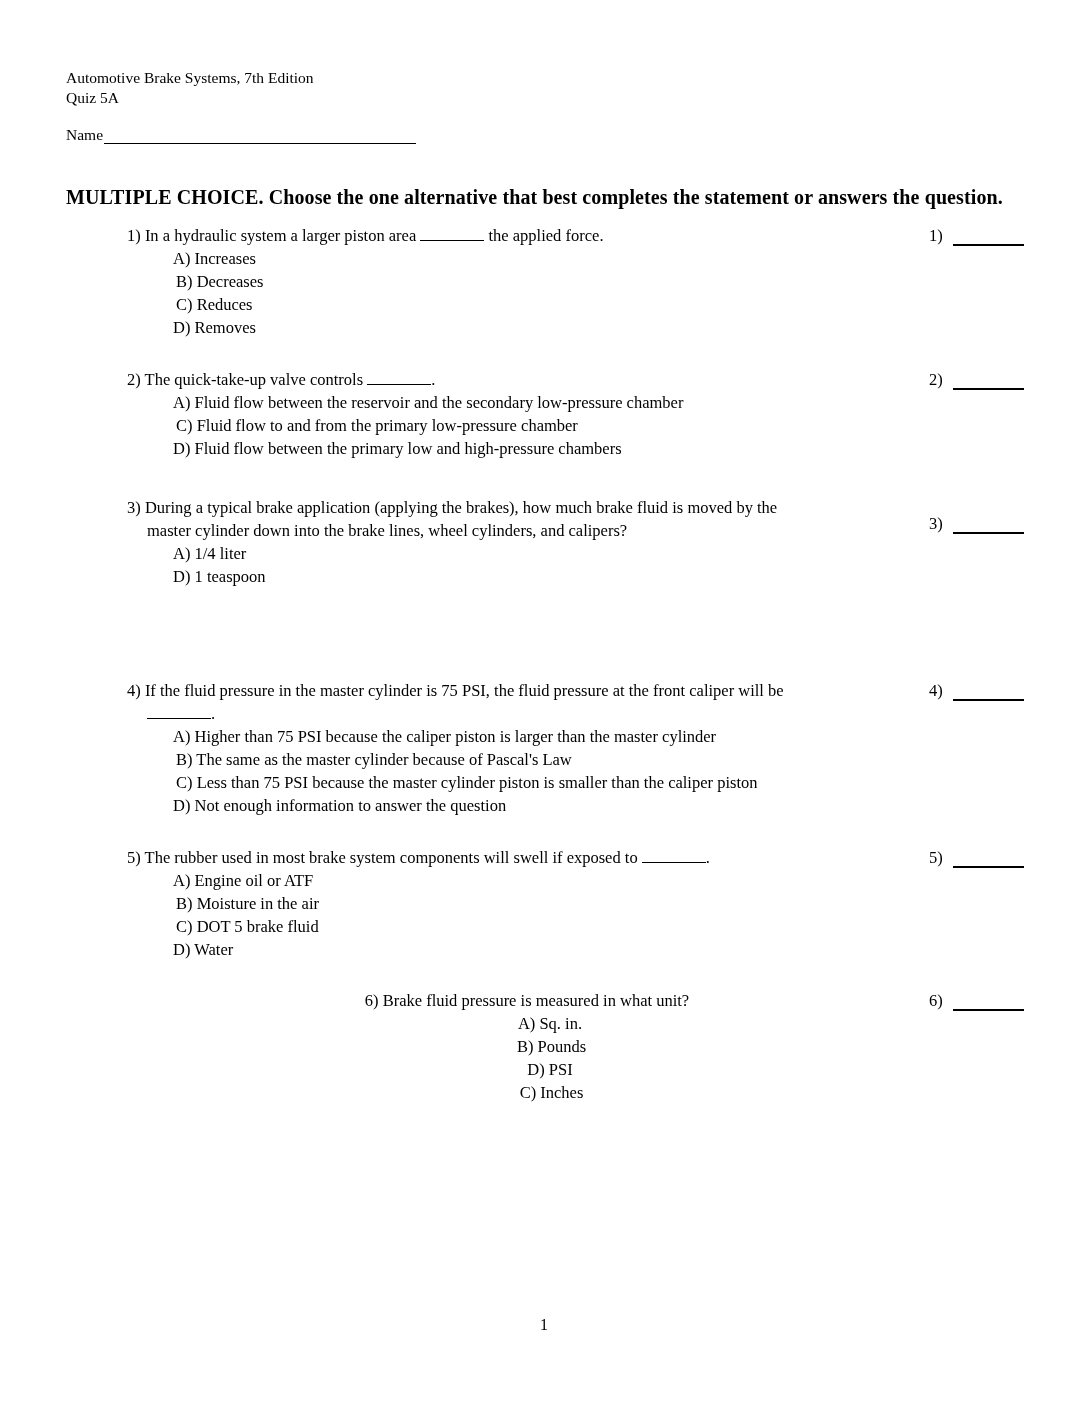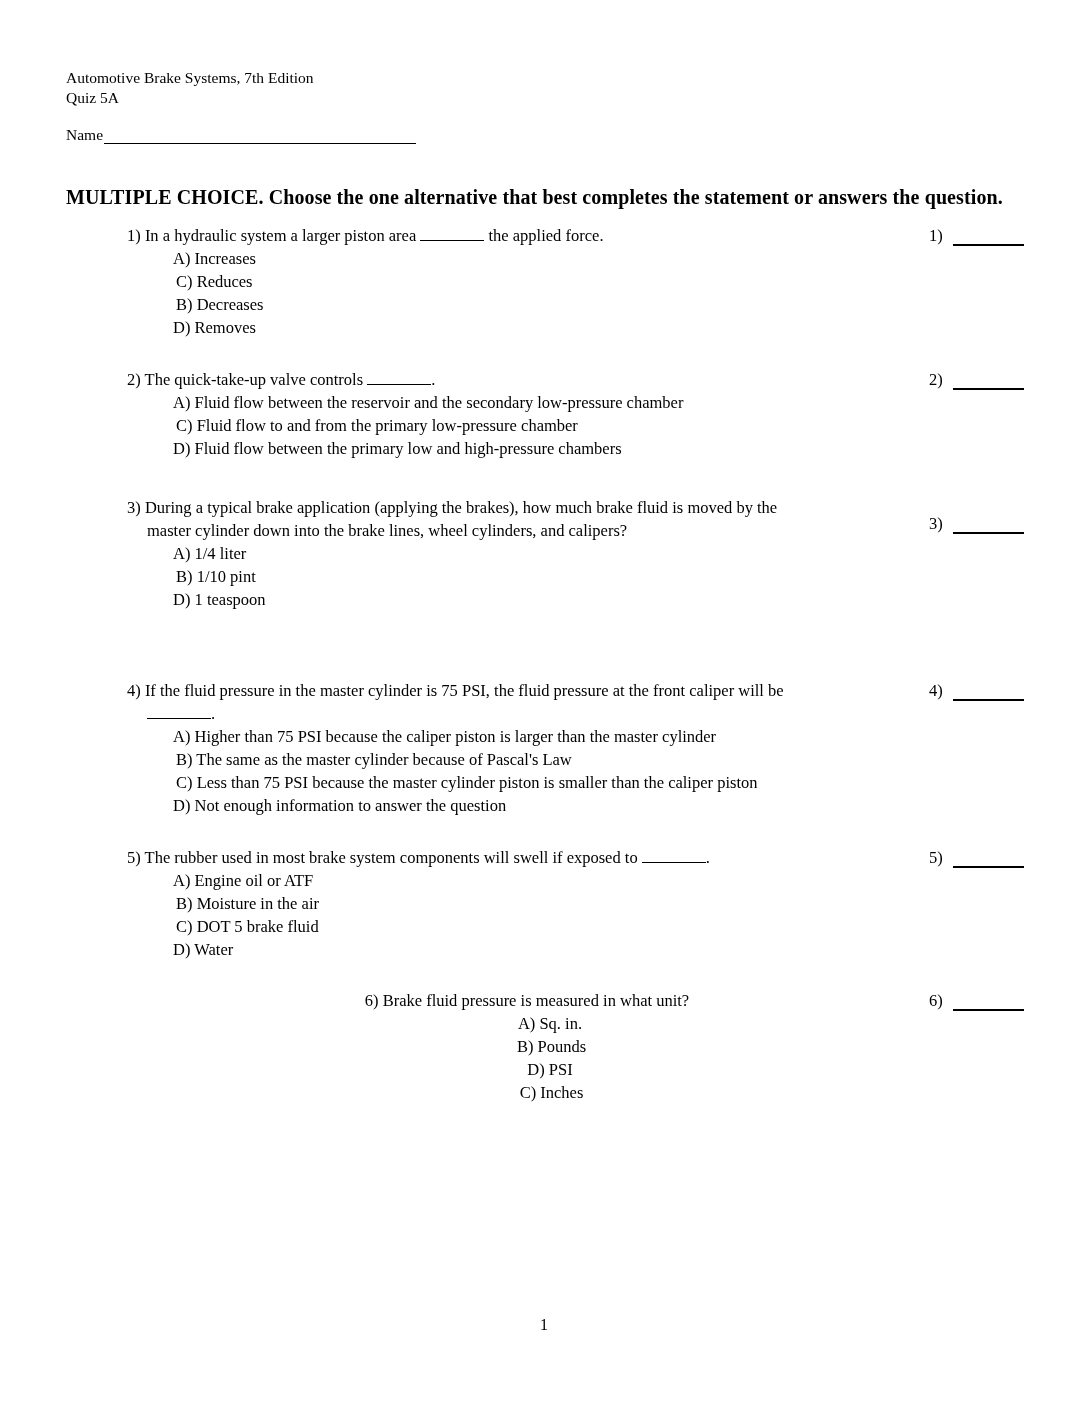--- a/index.html
+++ b/index.html
@@ -35,22 +35,22 @@
 <div class="instructions">MULTIPLE CHOICE.  Choose the one alternative that best completes the statement or answers the question.</div>
 
 <div class="question" style="top:224px;">
   <p class="q-stem">
     <span>1)</span>
     <span>In a hydraulic system a larger piston area</span>
     <span class="blank"></span>
     <span>the applied force.</span>
   </p>
   <p class="choice a">A) Increases</p>
+  <p class="choice b">B) Decreases</p>
   <p class="choice c">C) Reduces</p>
-  <p class="choice b">B) Decreases</p>
   <p class="choice d">D) Removes</p>
 </div>
 <div class="answer-slot" style="top:226px;">
   <span>1)</span>
   <span class="answer-line"></span>
 </div>
 
 <div class="question" style="top:368px;">
   <p class="q-stem">
     <span>2)</span>
@@ -66,21 +66,20 @@
   <span class="answer-line"></span>
 </div>
 
 <div class="question" style="top:496px;">
   <p class="q-stem">
     <span>3)</span>
     <span>During a typical brake application (applying the brakes), how much brake fluid is moved by the</span>
     <span class="cont">master cylinder down into the brake lines, wheel cylinders, and calipers?</span>
   </p>
   <p class="choice a">A) 1/4 liter</p>
-  <p class="choice b">B) 1/10 pint</p>
   <p class="choice d">D) 1 teaspoon</p>
 </div>
 <div class="answer-slot" style="top:514px;">
   <span>3)</span>
   <span class="answer-line"></span>
 </div>
 
 <div class="question" style="top:679px;">
   <p class="q-stem">
     <span>4)</span>

